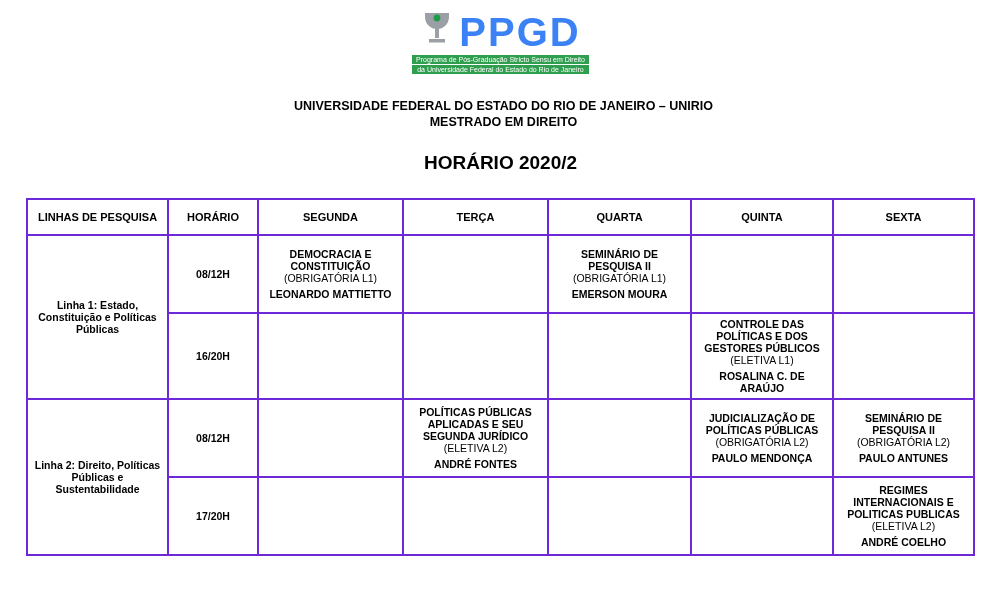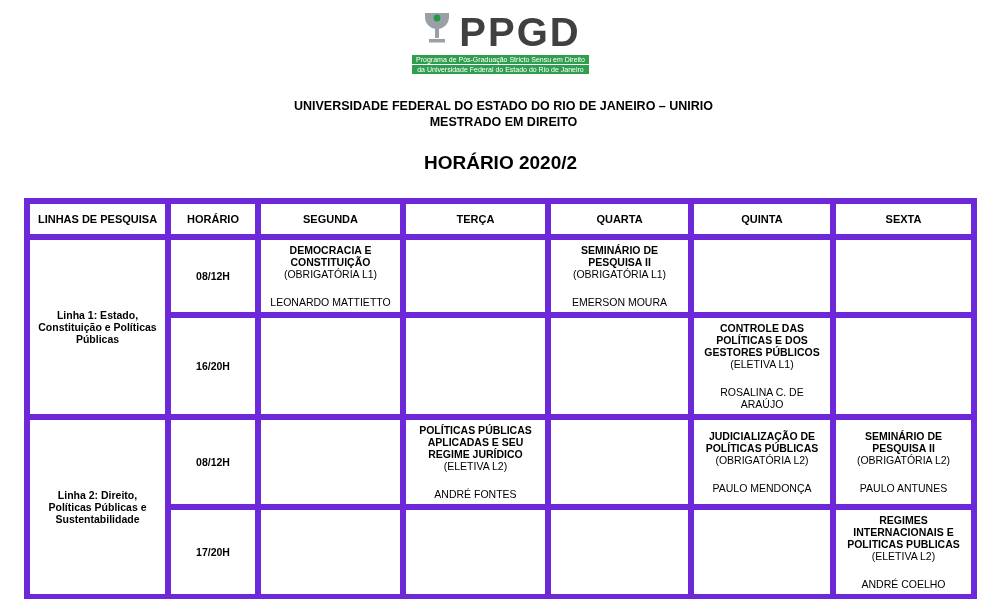--- a/index.html
+++ b/index.html
@@ -6,21 +6,21 @@
   html, body {
     width: 1001px; height: 599px;
     background: #ffffff;
     color: #000;
     font-family: "Liberation Sans", sans-serif;
     overflow: hidden;
   }
   .logo-wrap { display: flex; flex-direction: column; align-items: center; padding-top: 10px; }
   .logo-row { display: flex; align-items: flex-end; gap: 5px; }
   .logo-brand {
-    font-size: 40px; font-weight: bold; color: #404040;
+    font-size: 40px; font-weight: bold; color: #3b82f6;
     letter-spacing: 2px; line-height: 40px;
   }
   .logo-sub { margin-top: 3px; text-align: center; }
   .logo-sub span {
     display: block;
     background: #2f9e4e; color: #ffffff;
     font-size: 7px; line-height: 9px;
     padding: 0 4px; margin-bottom: 1px;
   }
   .header-block {
@@ -31,32 +31,32 @@
     margin-top: 22px; text-align: center;
     font-weight: bold; font-size: 19px;
   }
   table.schedule {
     border-collapse: collapse;
     margin: 24px auto 0 auto;
     width: 947px;
     table-layout: fixed;
   }
   table.schedule th, table.schedule td {
-    border: 6px solid #6d28d9;
+    border: 2px solid #6d28d9;
     text-align: center;
     vertical-align: middle;
     padding: 4px 5px;
     font-size: 10.5px;
   }
   table.schedule th { height: 36px; font-weight: bold; font-size: 11px; }
   td.time-cell { height: 78px; font-weight: bold; }
   td.linha-cell { font-weight: bold; }
   .course-title { font-weight: bold; line-height: 12px; }
   .course-type { font-weight: normal; line-height: 12px; }
-  .course-prof { font-weight: normal; margin-top: 16px; line-height: 12px; }
+  .course-prof { font-weight: bold; margin-top: 4px; line-height: 12px; }
 </style>
 </head>
 <body>
 
 <div class="logo-wrap">
   <div class="logo-row">
     <span>
       <svg width="34" height="38" viewBox="0 0 34 38" aria-hidden="true">
         <path d="M5 3 h24 v4 a12 12 0 0 1 -24 0 z" fill="#9aa0a6"></path>
         <rect x="15" y="18" width="4" height="10" fill="#9aa0a6"></rect>
@@ -131,21 +131,21 @@
         <div class="course-prof">ROSALINA C. DE ARAÚJO</div>
       </td>
       <td></td>
     </tr>
 
     <tr>
       <td rowspan="2" class="linha-cell">Linha 2: Direito, Políticas Públicas e Sustentabilidade</td>
       <td class="time-cell">08/12H</td>
       <td></td>
       <td>
-        <div class="course-title">POLÍTICAS PÚBLICAS APLICADAS E SEU REGIME JURÍDICO</div>
+        <div class="course-title">POLÍTICAS PÚBLICAS APLICADAS E SEU SEGUNDA JURÍDICO</div>
         <div class="course-type">(ELETIVA L2)</div>
         <div class="course-prof">ANDRÉ FONTES</div>
       </td>
       <td></td>
       <td>
         <div class="course-title">JUDICIALIZAÇÃO DE POLÍTICAS PÚBLICAS</div>
         <div class="course-type">(OBRIGATÓRIA L2)</div>
         <div class="course-prof">PAULO MENDONÇA</div>
       </td>
       <td>

